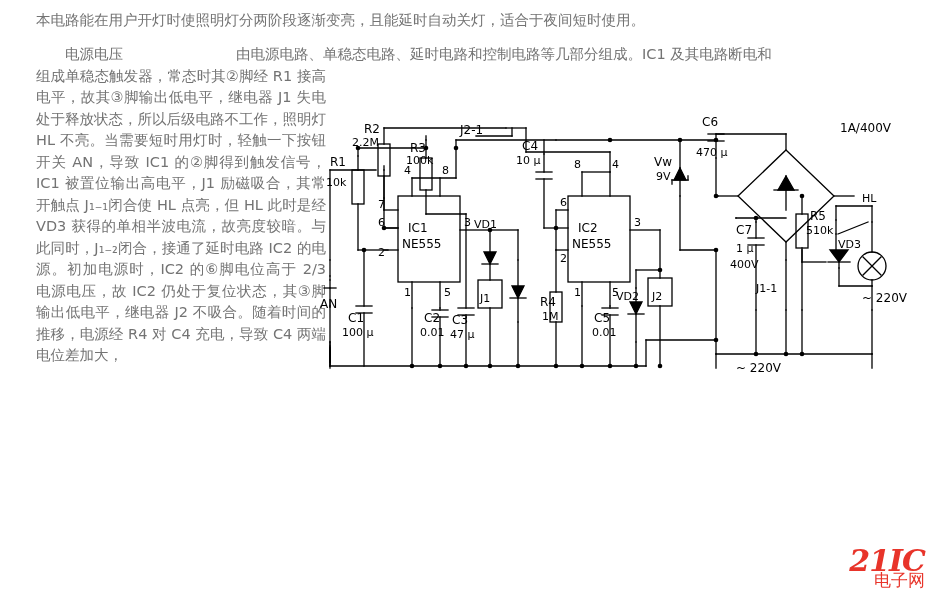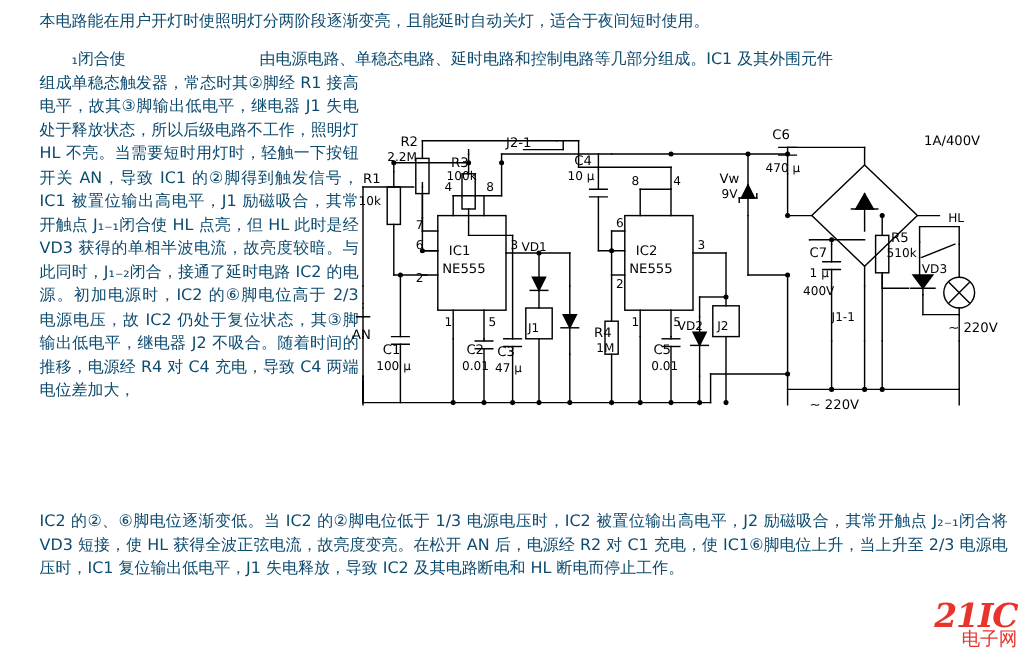--- a/index.html
+++ b/index.html
@@ -17,21 +17,21 @@
   }
   .page {
     position: relative;
     width: 937px;
     height: 594px;
   }
   .para {
     position: absolute;
     font-size: 14.5px;
     line-height: 21.5px;
-    color: #0c4a6e;
+    color: #737373;
     text-align: justify;
   }
   #para-top {
     left: 36px;
     top: 10px;
     width: 875px;
   }
   #para-left {
     left: 36px;
     top: 44px;
@@ -81,27 +81,26 @@
 </style>
 </head>
 <body>
 
 <div class="page">
 
   <div class="para" id="para-top">本电路能在用户开灯时使照明灯分两阶段逐渐变亮，且能延时自动关灯，适合于夜间短时使用。</div>
 
   <div class="para" id="para-left">
     <div style="position:relative; height:21.5px; width:600px;">
-      <span style="margin-left:2em;">₁闭合使</span>
-      <span style="position:absolute; left:200px; top:0; white-space:nowrap;">由电源电路、单稳态电路、延时电路和控制电路等几部分组成。IC1 及其外围元件</span>
+      <span style="margin-left:2em;">电源电压</span>
+      <span style="position:absolute; left:200px; top:0; white-space:nowrap;">由电源电路、单稳态电路、延时电路和控制电路等几部分组成。IC1 及其电路断电和</span>
     </div>
     <div style="width:290px;">组成单稳态触发器，常态时其②脚经 R1 接高电平，故其③脚输出低电平，继电器 J1 失电处于释放状态，所以后级电路不工作，照明灯 HL 不亮。当需要短时用灯时，轻触一下按钮开关 AN，导致 IC1 的②脚得到触发信号，IC1 被置位输出高电平，J1 励磁吸合，其常开触点 J₁₋₁闭合使 HL 点亮，但 HL 此时是经 VD3 获得的单相半波电流，故亮度较暗。与此同时，J₁₋₂闭合，接通了延时电路 IC2 的电源。初加电源时，IC2 的⑥脚电位高于 2/3 电源电压，故 IC2 仍处于复位状态，其③脚输出低电平，继电器 J2 不吸合。随着时间的推移，电源经 R4 对 C4 充电，导致 C4 两端电位差加大，</div>
   </div>
 
-  <div class="para" id="para-bottom">IC2 的②、⑥脚电位逐渐变低。当 IC2 的②脚电位低于 1/3 电源电压时，IC2 被置位输出高电平，J2 励磁吸合，其常开触点 J₂₋₁闭合将 VD3 短接，使 HL 获得全波正弦电流，故亮度变亮。在松开 AN 后，电源经 R2 对 C1 充电，使 IC1⑥脚电位上升，当上升至 2/3 电源电压时，IC1 复位输出低电平，J1 失电释放，导致 IC2 及其电路断电和 HL 断电而停止工作。</div>
 
   <div class="circuit">
     <svg width="600" height="330" viewBox="0 0 600 330" xmlns="http://www.w3.org/2000/svg">
       <g stroke="#000" stroke-width="1.3" fill="none" stroke-linecap="square">
 
         <line x1="14" y1="196" x2="14" y2="232"></line>
         <line x1="14" y1="258" x2="14" y2="238"></line>
         <line x1="14" y1="238" x2="14" y2="252"></line>
         <line x1="14" y1="252" x2="14" y2="236"></line>
 

